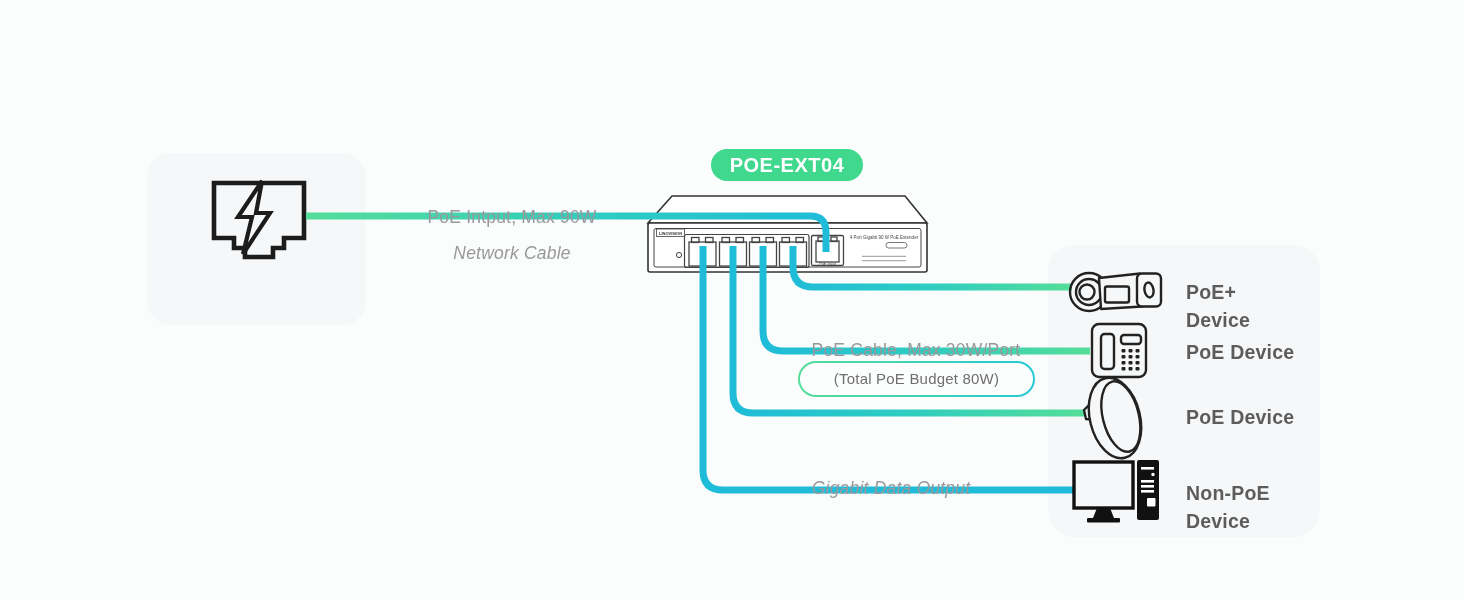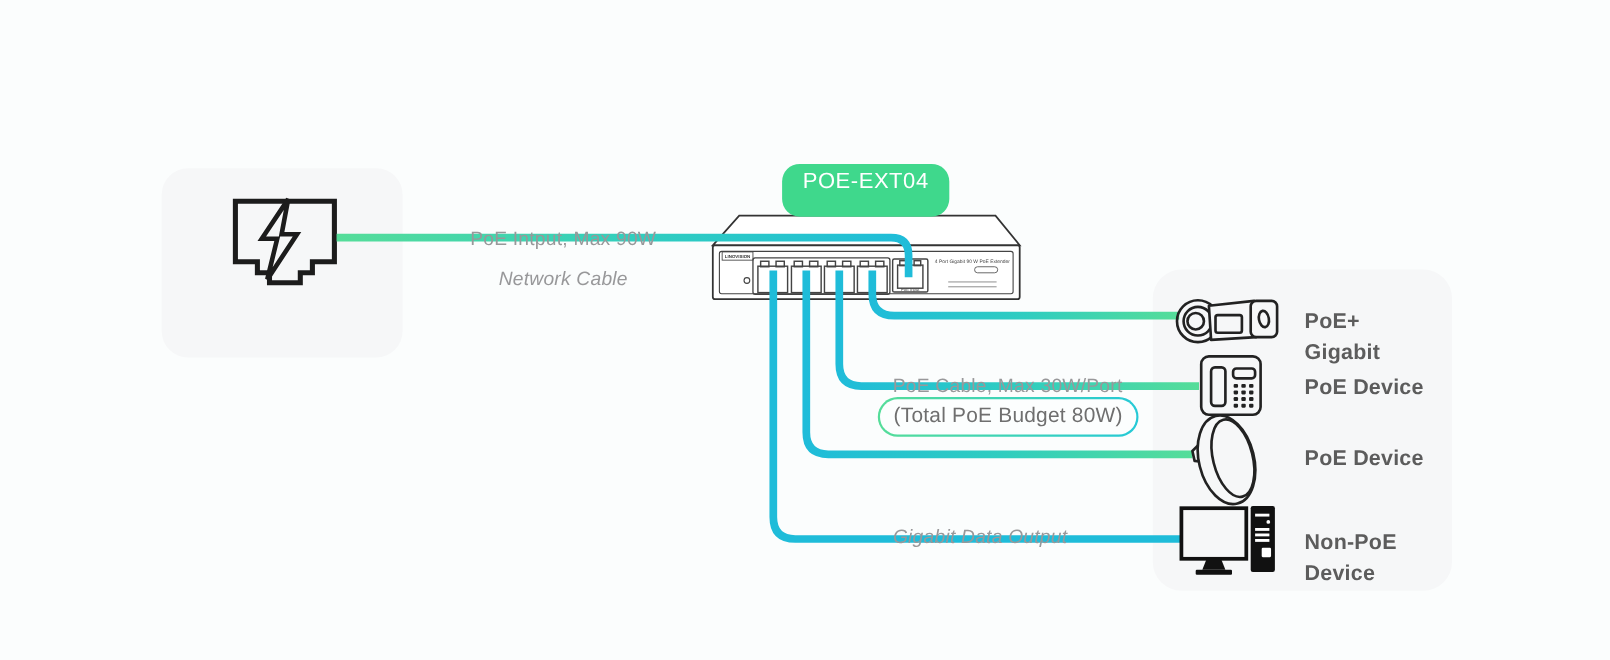--- a/index.html
+++ b/index.html
@@ -7,27 +7,27 @@
   .panel{position:absolute;background:#f6f7f8;z-index:0;}
   .left-panel{left:147px;top:153px;width:219px;height:172px;border-radius:24px;}
   .right-panel{left:1048px;top:245px;width:272px;height:292px;border-radius:26px;}
   svg.diagram{position:absolute;left:0;top:0;z-index:1;}
   .overlay{position:absolute;z-index:2;}
   .cable-label{color:#98989a;font-size:17.5px;text-align:center;letter-spacing:.2px;margin-top:20px;}
   .source-label{left:147px;top:275px;width:219px;text-align:center;color:#4a4a4a;
     font-size:19px;font-weight:bold;letter-spacing:.2px;}
   .device-label{left:1186px;width:118px;color:#5c5c5c;font-size:19.5px;font-weight:bold;
     line-height:28px;letter-spacing:.2px;}
-  .badge{left:711px;top:149px;width:152px;height:48px;border-radius:16px;background:#3fd88c;
-    color:#ffffff;font-size:20px;font-weight:normal;letter-spacing:.5px;text-align:center;
+  .badge{left:711px;top:149px;width:152px;height:32px;border-radius:16px;background:#3fd88c;
+    color:#ffffff;font-size:20px;font-weight:bold;letter-spacing:.5px;text-align:center;
     line-height:32px;}
   .budget-pill{left:798px;top:361px;width:237px;height:36px;border-radius:19px;
     background:linear-gradient(90deg,#55dd99,#25c9d6);padding:0;box-sizing:border-box;}
   .budget-inner{position:absolute;left:2px;top:2px;right:2px;bottom:2px;border-radius:17px;
-    background:#fcfefe;color:#6f6f6f;font-size:19px;text-align:center;line-height:32px;
+    background:#fcfefe;color:#6f6f6f;font-size:15px;text-align:center;line-height:32px;
     letter-spacing:.2px;}
 </style>
 </head>
 <body>
 
 <div class="stage">
 
   <div class="panel left-panel"></div>
   <div class="panel right-panel"></div>
 
@@ -161,18 +161,18 @@
   <div class="overlay cable-label" style="left:377px;top:187px;width:270px;">PoE Intput, Max 90W</div>
   <div class="overlay cable-label" style="left:377px;top:223px;width:270px;font-style:italic;">Network Cable</div>
   <div class="overlay cable-label" style="left:781px;top:320px;width:270px;">PoE Cable, Max 30W/Port</div>
   <div class="overlay cable-label" style="left:756px;top:458px;width:270px;font-style:italic;">Gigabit Data Output</div>
 
   <div class="overlay budget-pill">
     <div class="budget-inner">(Total PoE Budget 80W)</div>
   </div>
 
 
-  <div class="overlay device-label" style="top:278px;">PoE+ Gigabit</div>
+  <div class="overlay device-label" style="top:278px;">PoE+ Device</div>
   <div class="overlay device-label" style="top:338px;">PoE Device</div>
   <div class="overlay device-label" style="top:403px;">PoE Device</div>
   <div class="overlay device-label" style="top:479px;width:100px;">Non-PoE Device</div>
 
 </div>
 
 </body></html>

